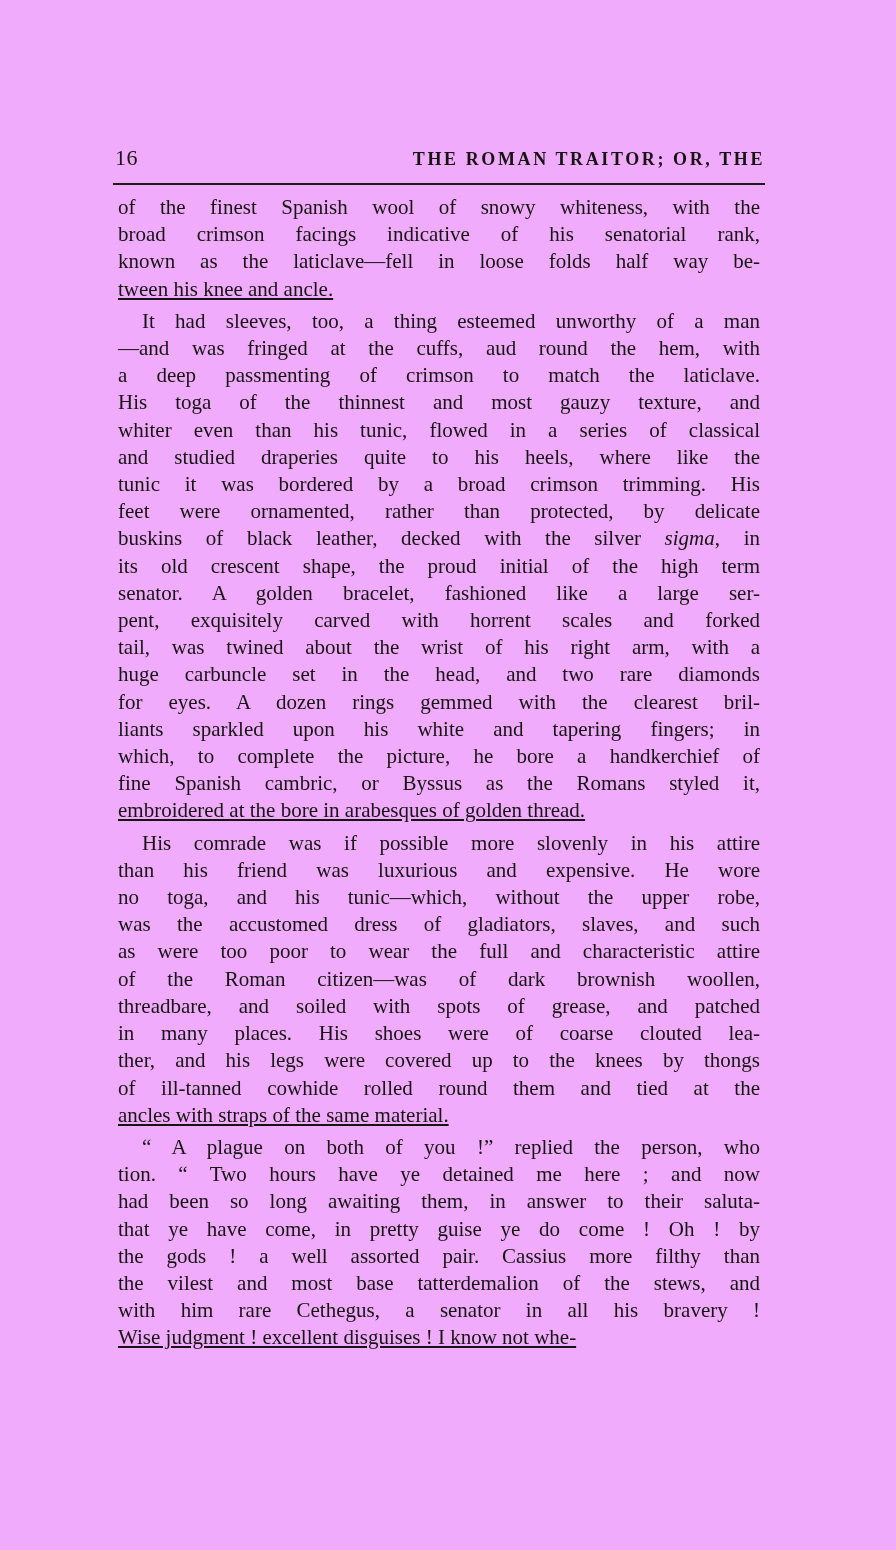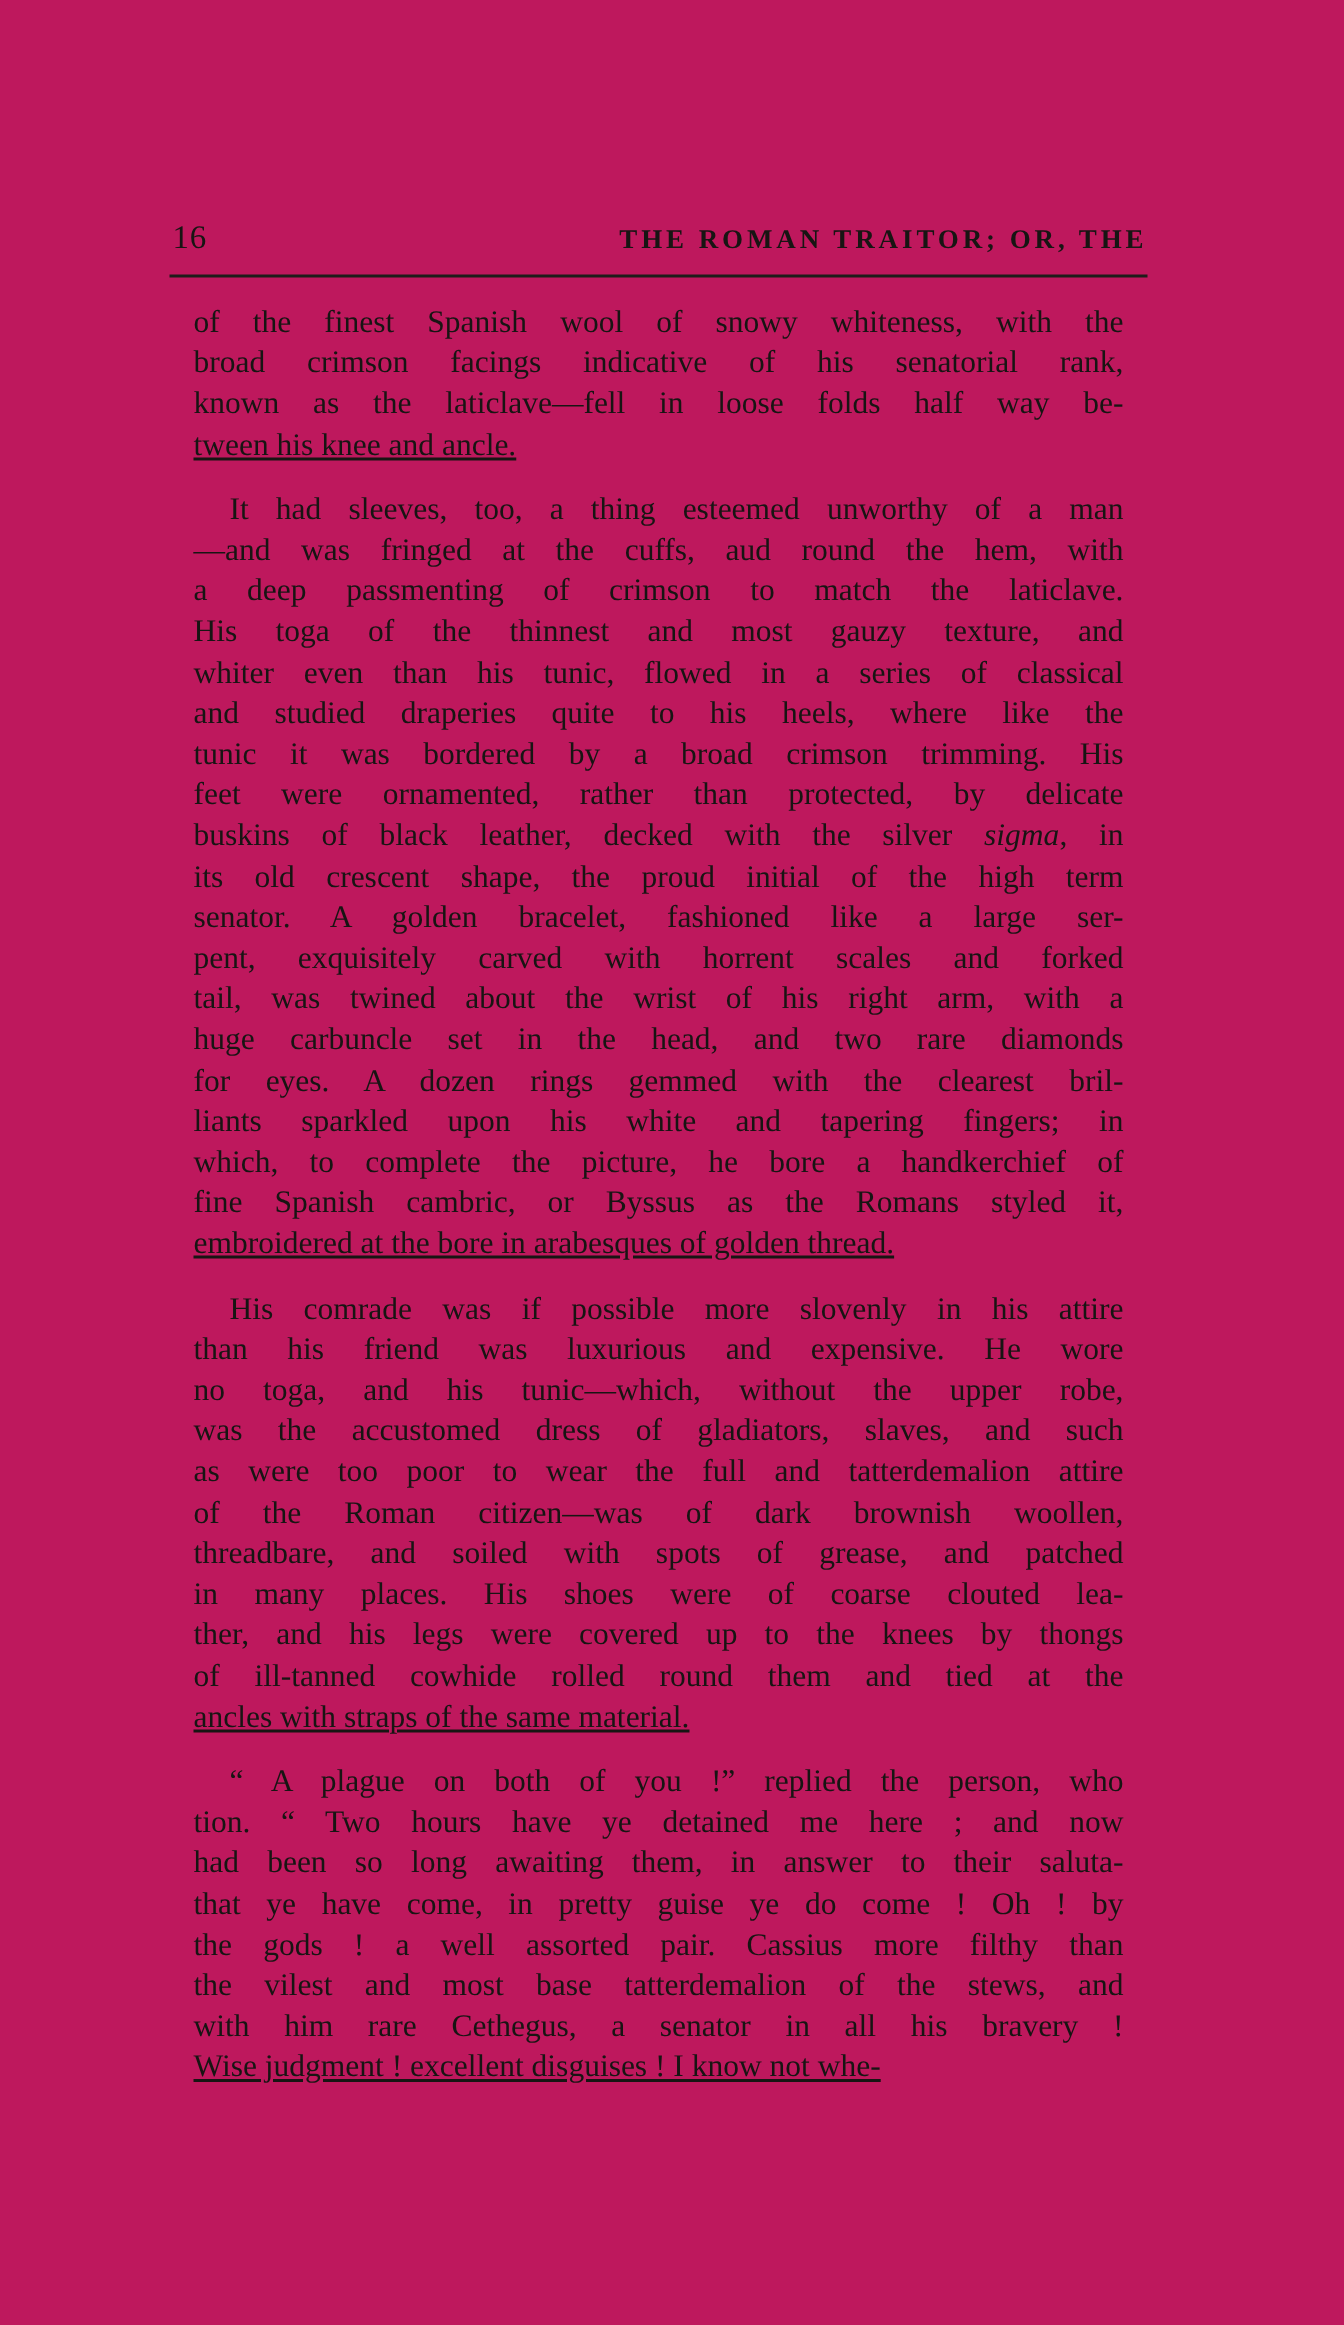--- a/index.html
+++ b/index.html
@@ -4,21 +4,21 @@
 <style>
   html, body {
     margin: 0;
     padding: 0;
     background: #ffffff;
   }
   .page {
     position: relative;
     width: 896px;
     height: 1550px;
-    background: #be185d;
+    background: #f0abfc;
     font-family: "Liberation Serif", "DejaVu Serif", serif;
     color: #171513;
     overflow: hidden;
   }
   .content {
     position: absolute;
     left: 113px;
     top: 144px;
     width: 652px;
   }
@@ -49,21 +49,21 @@
     border: 0;
     border-top: 2.5px solid #1e1c1a;
     height: 0;
   }
   .page-body {
     margin-top: 9px;
     font-size: 21px;
     line-height: 27.2px;
   }
   .paragraph {
-    margin: 16px;
+    margin: 5px;
   }
   .line {
     text-align: justify;
     text-align-last: justify;
   }
   .line.last {
     text-align: left;
     text-align-last: left;
     text-decoration: underline;
   }
@@ -110,21 +110,21 @@
           <div class="line">liants sparkled upon his white and tapering fingers; in</div>
           <div class="line">which, to complete the picture, he bore a handkerchief of</div>
           <div class="line">fine Spanish cambric, or Byssus as the Romans styled it,</div>
           <div class="line last">embroidered at the bore in arabesques of golden thread.</div>
         </div>
         <div class="paragraph indent">
           <div class="line">His comrade was if possible more slovenly in his attire</div>
           <div class="line">than his friend was luxurious and expensive. He wore</div>
           <div class="line">no toga, and his tunic—which, without the upper robe,</div>
           <div class="line">was the accustomed dress of gladiators, slaves, and such</div>
-          <div class="line">as were too poor to wear the full and tatterdemalion attire</div>
+          <div class="line">as were too poor to wear the full and characteristic attire</div>
           <div class="line">of the Roman citizen—was of dark brownish woollen,</div>
           <div class="line">threadbare, and soiled with spots of grease, and patched</div>
           <div class="line">in many places. His shoes were of coarse clouted lea-</div>
           <div class="line">ther, and his legs were covered up to the knees by thongs</div>
           <div class="line">of ill-tanned cowhide rolled round them and tied at the</div>
           <div class="line last">ancles with straps of the same material.</div>
         </div>
         <div class="paragraph indent">
           <div class="line">“ A plague on both of you !” replied the person, who</div>
           <div class="line">tion. “ Two hours have ye detained me here ; and now</div>

